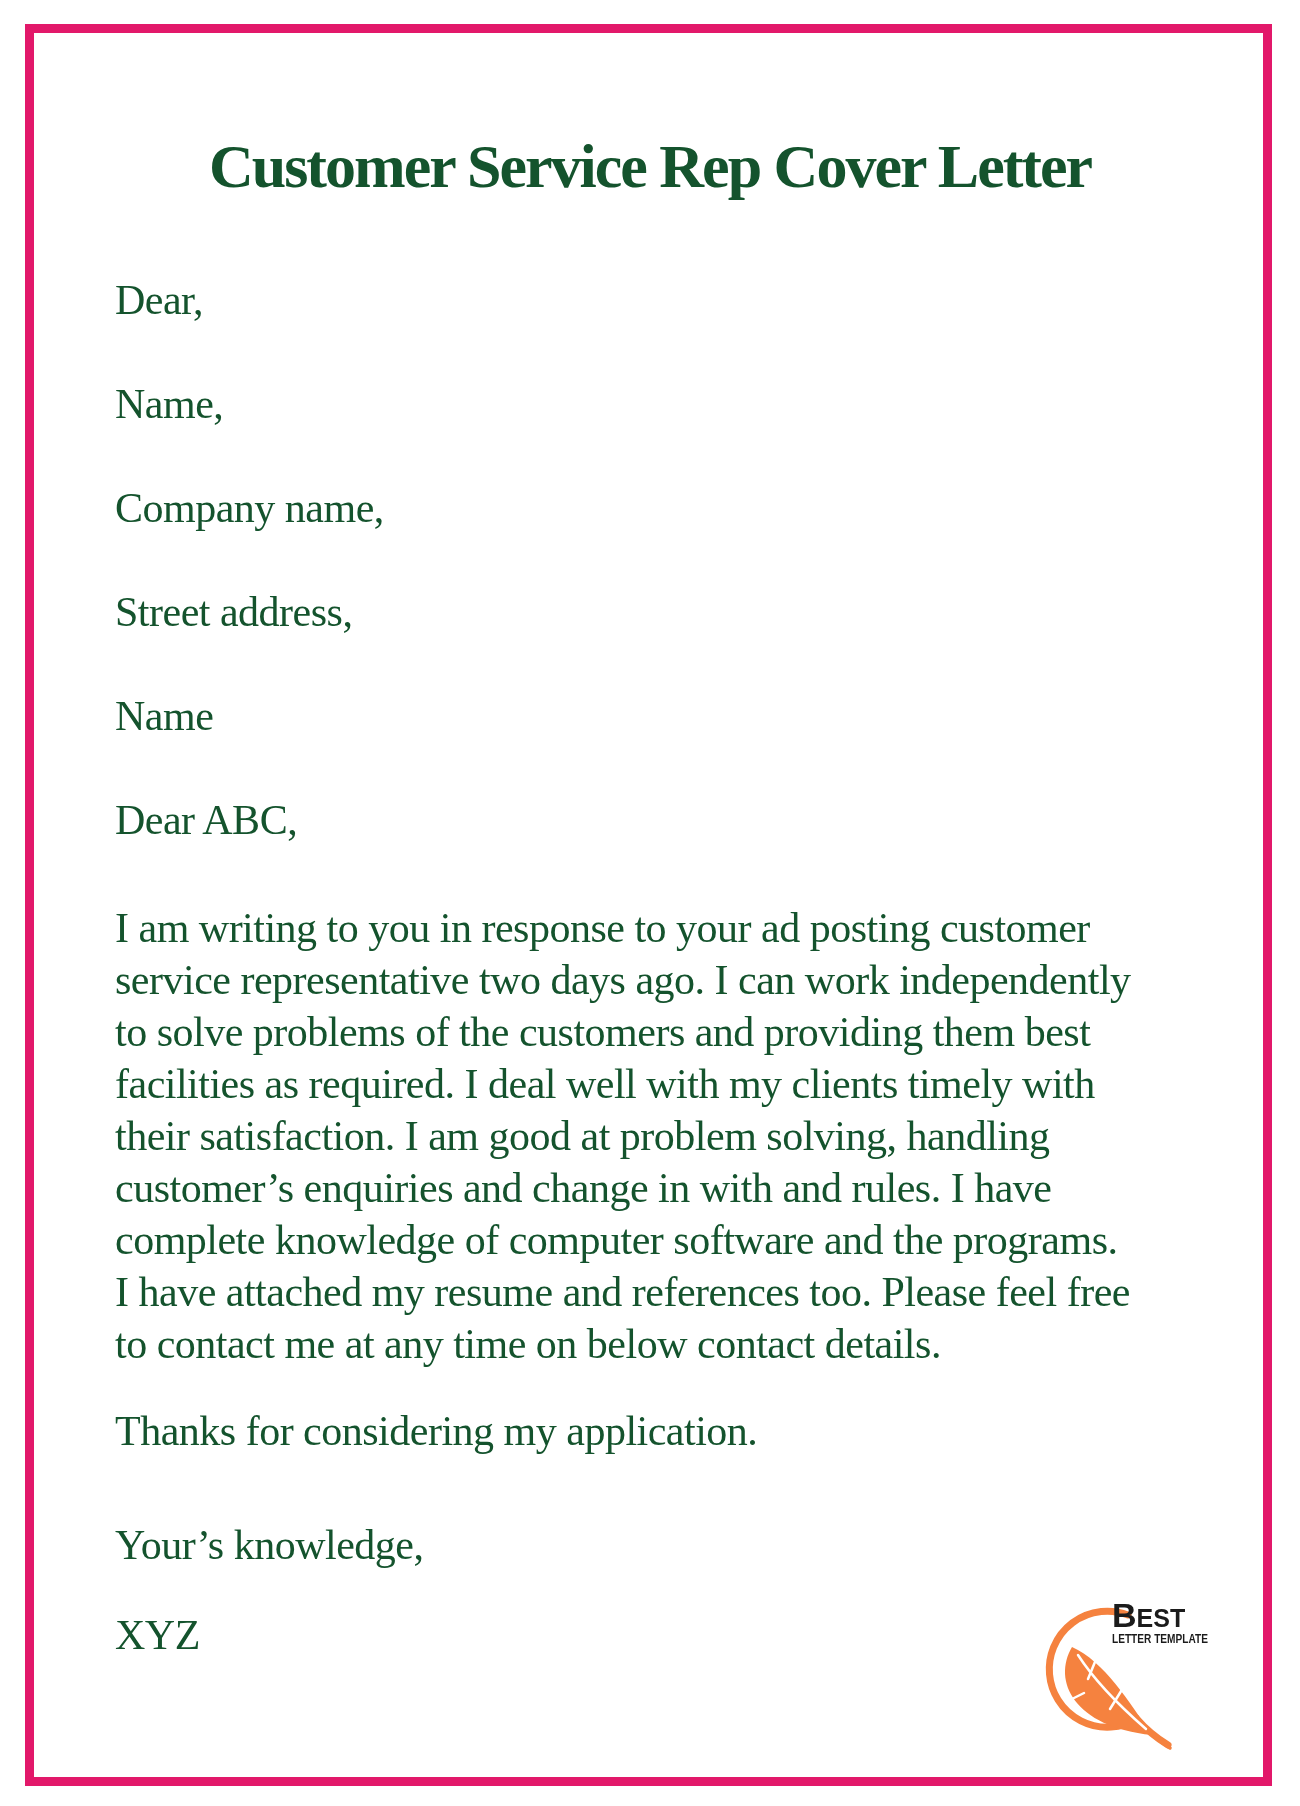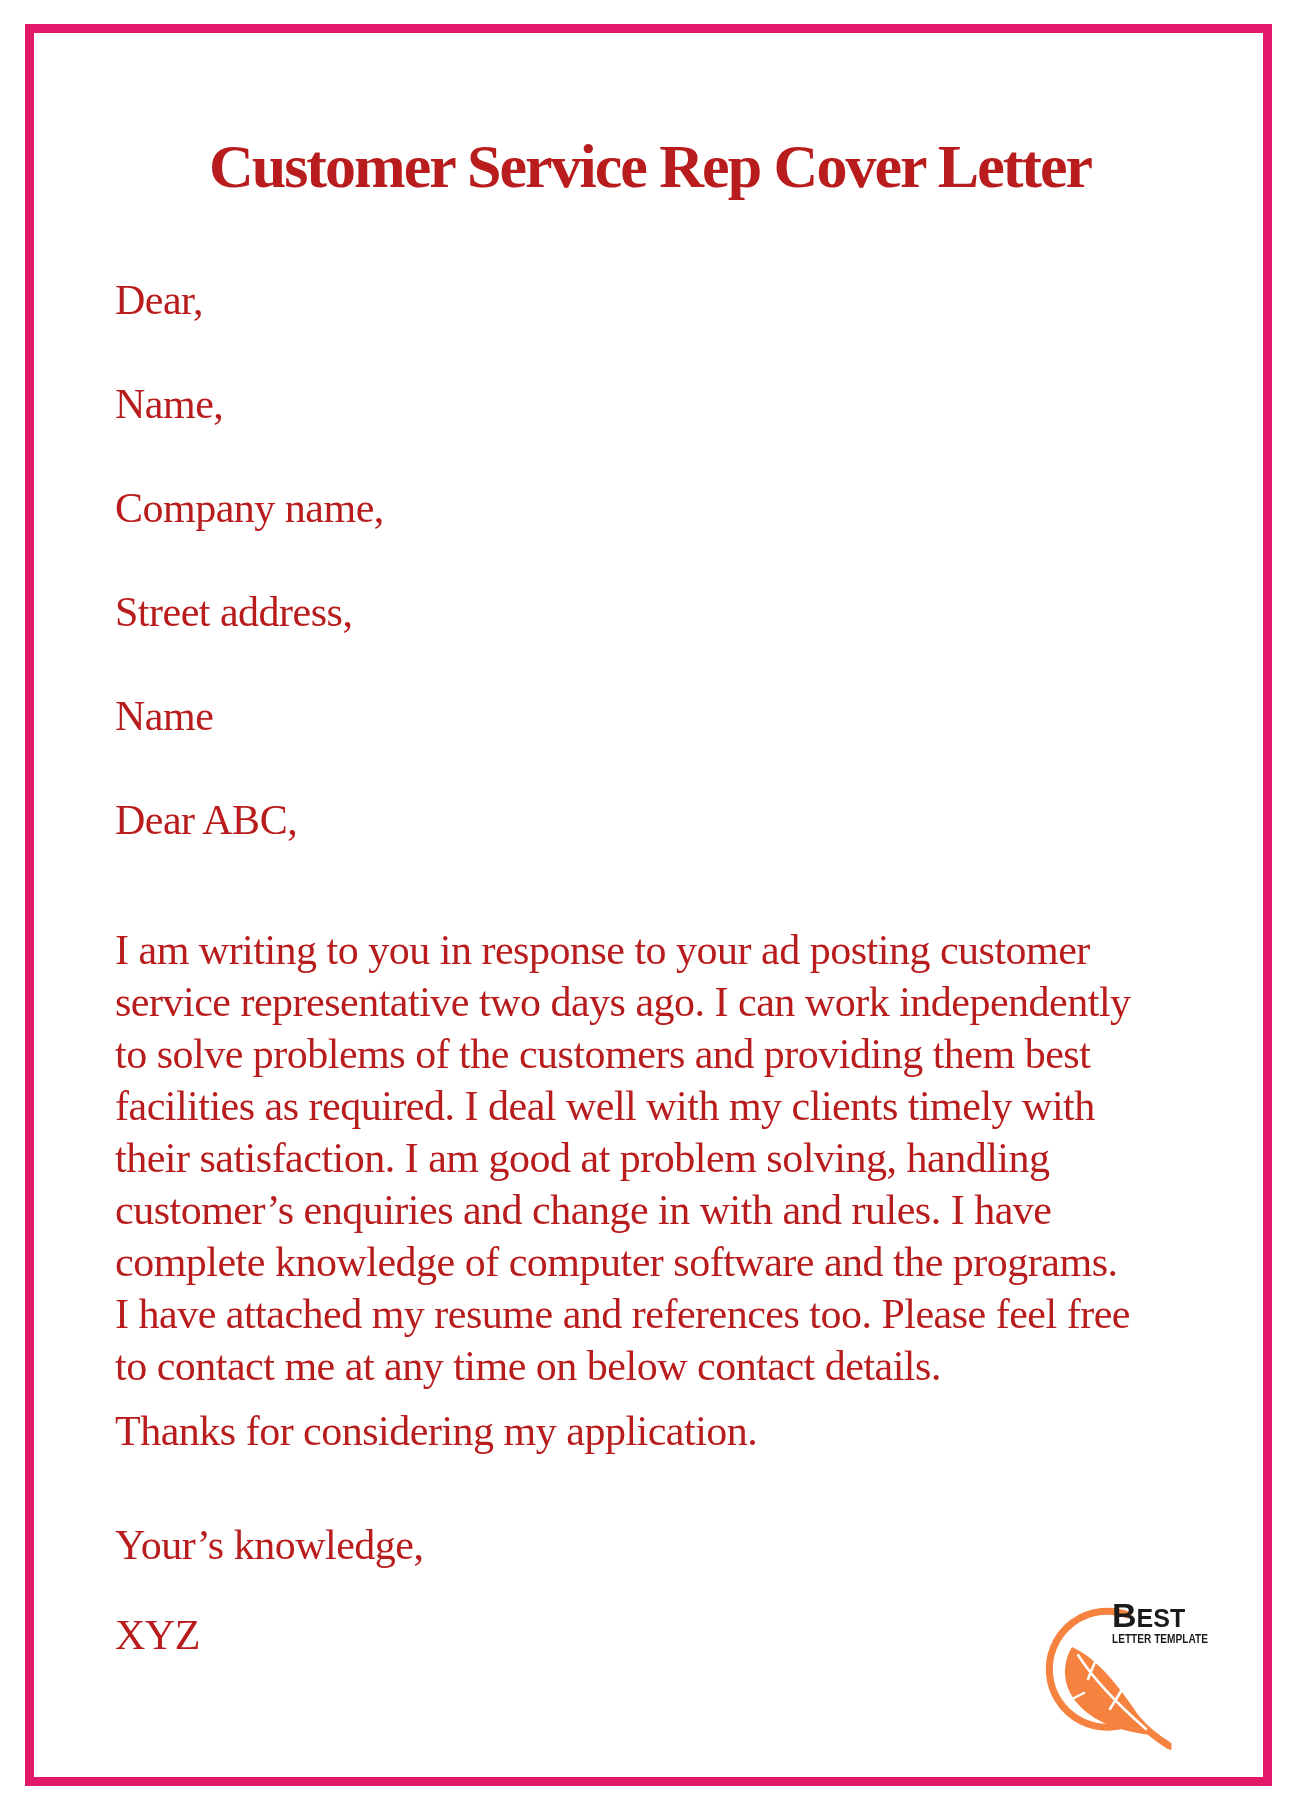--- a/index.html
+++ b/index.html
@@ -4,21 +4,21 @@
 <style>
   * { margin: 0; padding: 0; box-sizing: border-box; }
   html, body { background: #ffffff; }
   .page {
     position: relative;
     width: 1300px;
     height: 1806px;
     background: #ffffff;
     overflow: hidden;
     font-family: "Liberation Serif", "DejaVu Serif", serif;
-    color: #b91c1c;
+    color: #14532d;
   }
   .frame {
     position: absolute;
     left: 25px;
     top: 24px;
     width: 1247px;
     height: 1762px;
     border: 9px solid #e2186a;
   }
   .title {
@@ -35,21 +35,21 @@
   }
   .line {
     position: absolute;
     left: 115px;
     right: 105px;
     font-size: 42px;
     letter-spacing: -0.5px;
     line-height: 52px;
     white-space: nowrap;
   }
-  .body-block { white-space: normal; margin-top: 22px; }
+  .body-block { white-space: normal; }
   .body-block .body-line {
     display: block;
     height: 52px;
     line-height: 52px;
     white-space: nowrap;
   }
   .logo {
     position: absolute;
     left: 1040px;
     top: 1585px;

